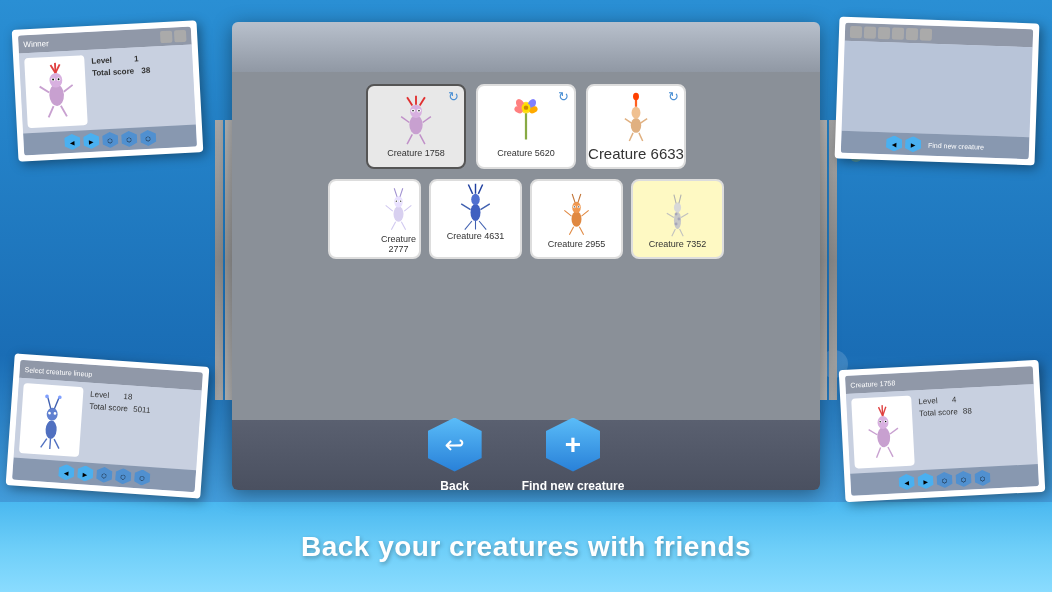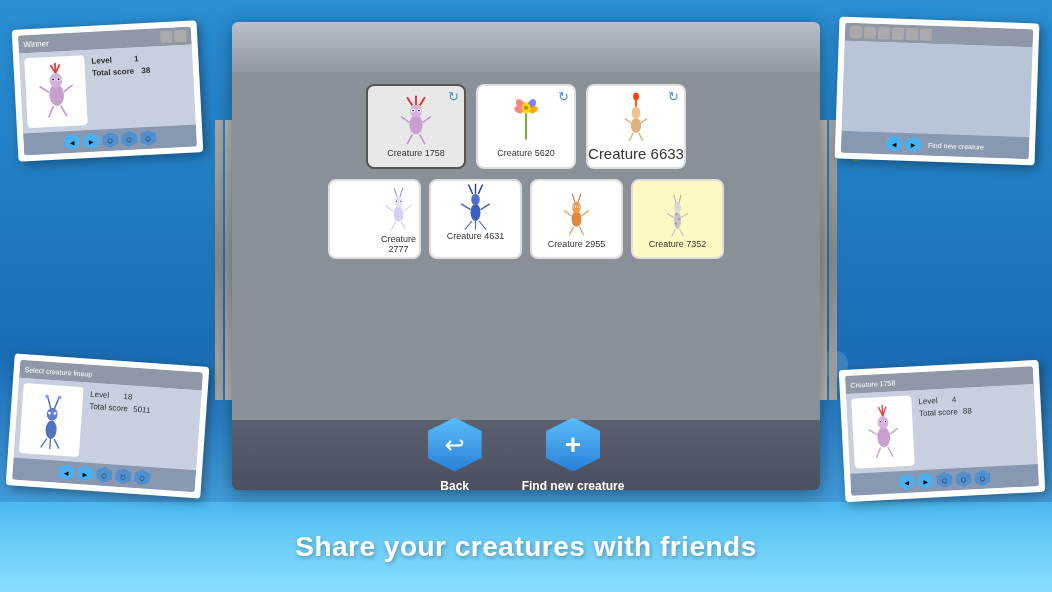--- a/index.html
+++ b/index.html
@@ -507,14 +507,14 @@
     </div>
 
     <div class="action-btn">
       <div style="width:54px;height:54px;background:linear-gradient(180deg,#5abcf8 0%,#2880d8 100%);clip-path:polygon(50% 0%,100% 25%,100% 75%,50% 100%,0% 75%,0% 25%);display:flex;align-items:center;justify-content:center;color:white;font-size:28px;font-weight:bold;">+</div>
       <span style="font-size:12px;color:white;font-weight:bold;margin-top:3px;">Find new creature</span>
     </div>
   </div>
 </div>
 
 <div class="bottom-bar">
-  <span class="bottom-text">Share your creatures with friends</span>
+  <span class="bottom-text">Back your creatures with friends</span>
 </div>
 
 </body></html>

